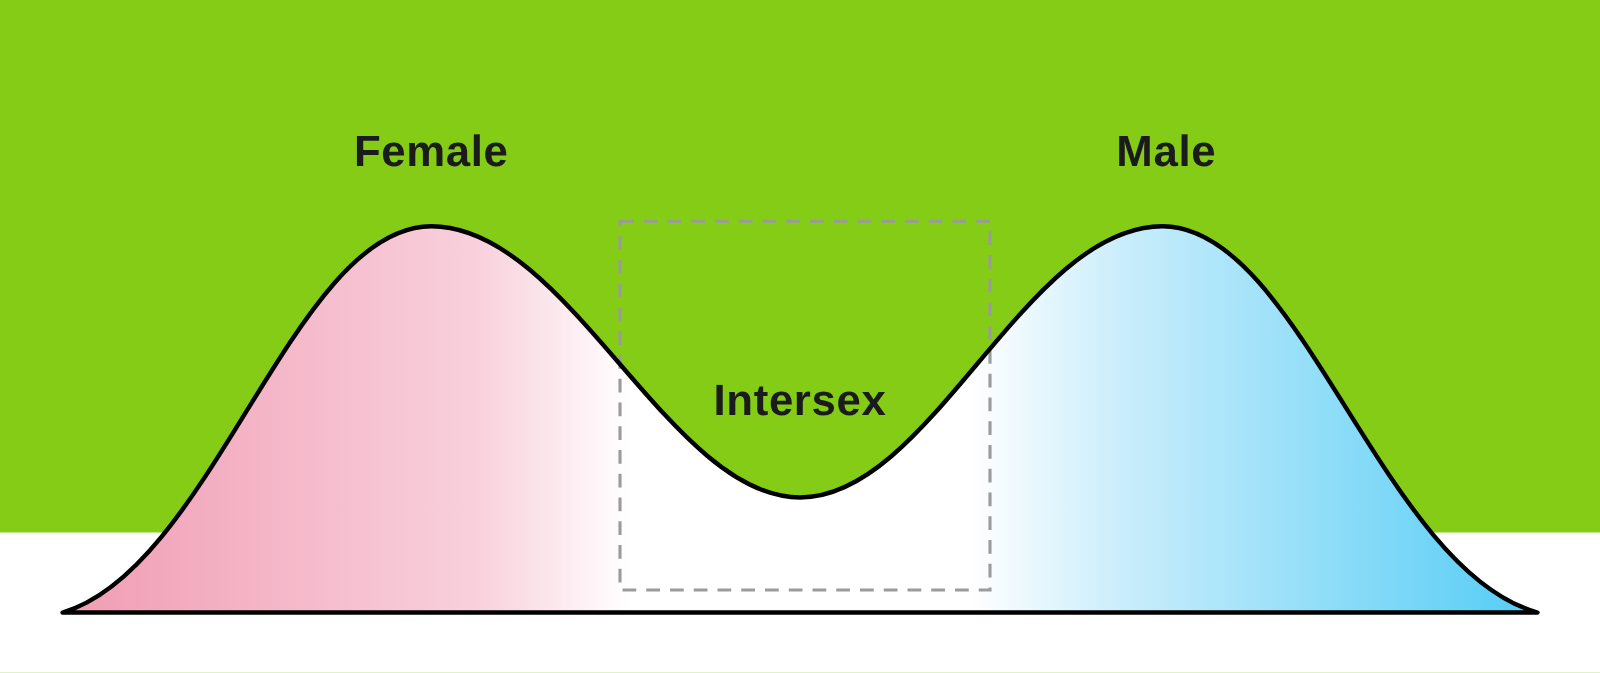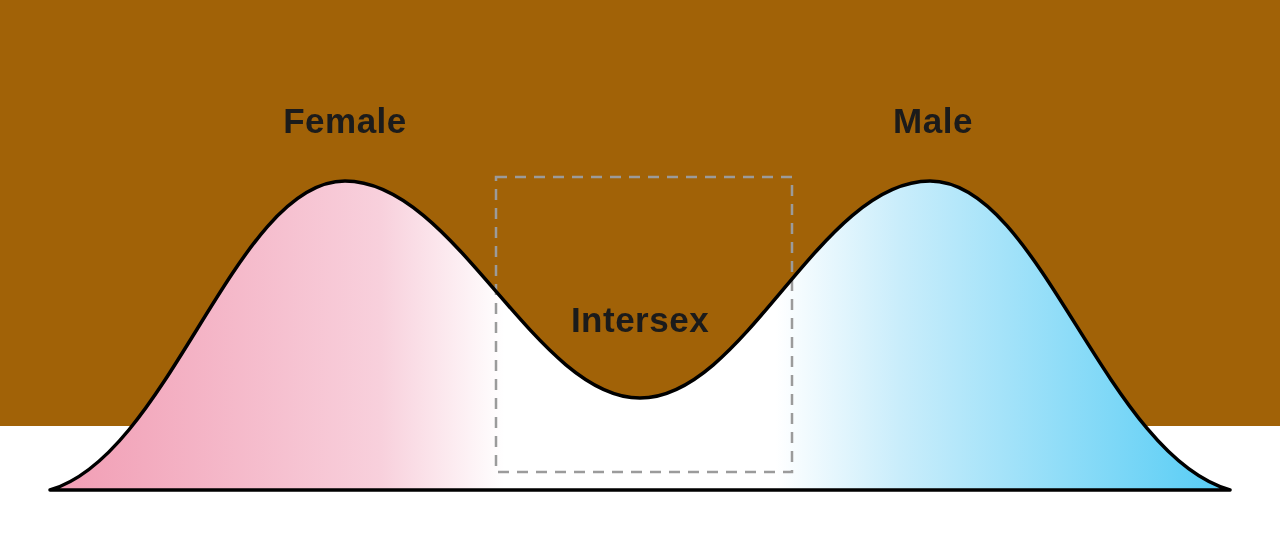--- a/index.html
+++ b/index.html
@@ -7,21 +7,21 @@
     padding: 0;
     width: 1280px;
     height: 538px;
     background: #ffffff;
     overflow: hidden;
   }
   .stage {
     position: relative;
     width: 1280px;
     height: 426px;
-    background: #a16207;
+    background: #84cc16;
   }
   svg { display: block; }
   .fill-shape {
     stroke: none;
   }
   .curve-outline {
     fill: none;
     stroke-width: 3.5;
     stroke-linejoin: round;
     stroke-linecap: round;

